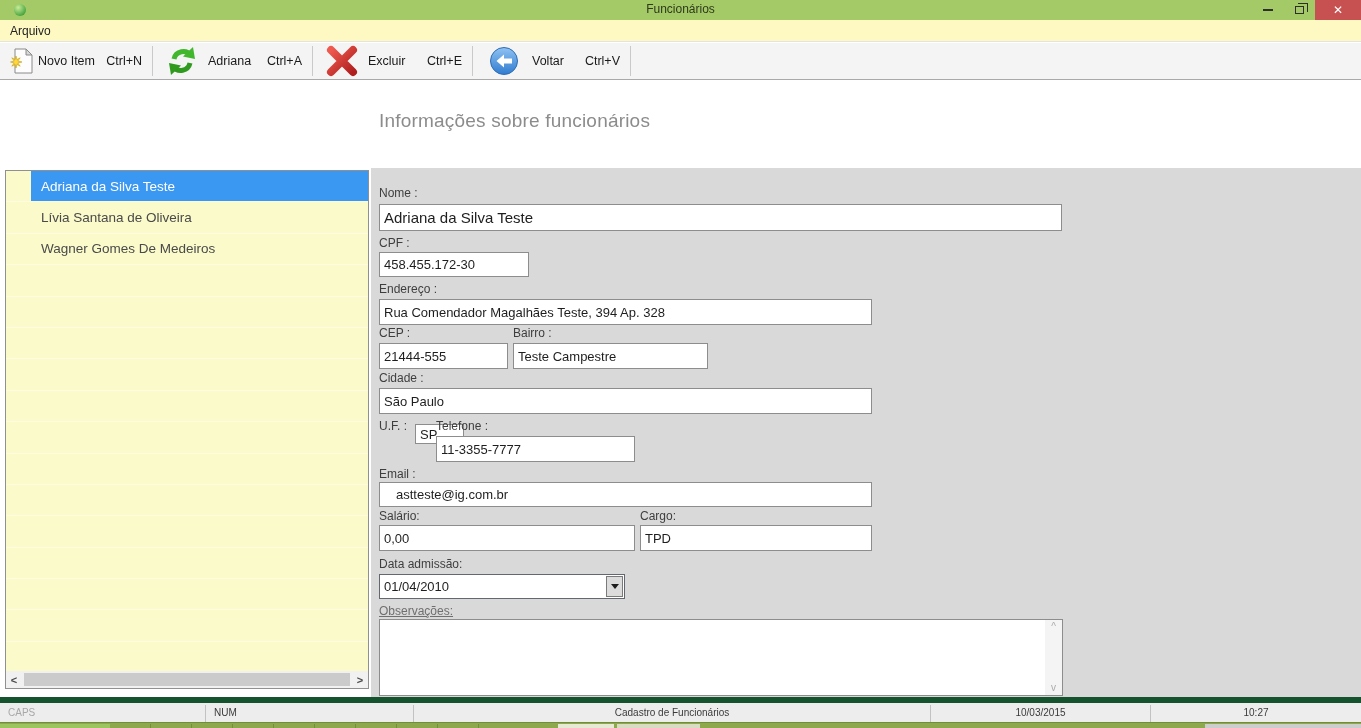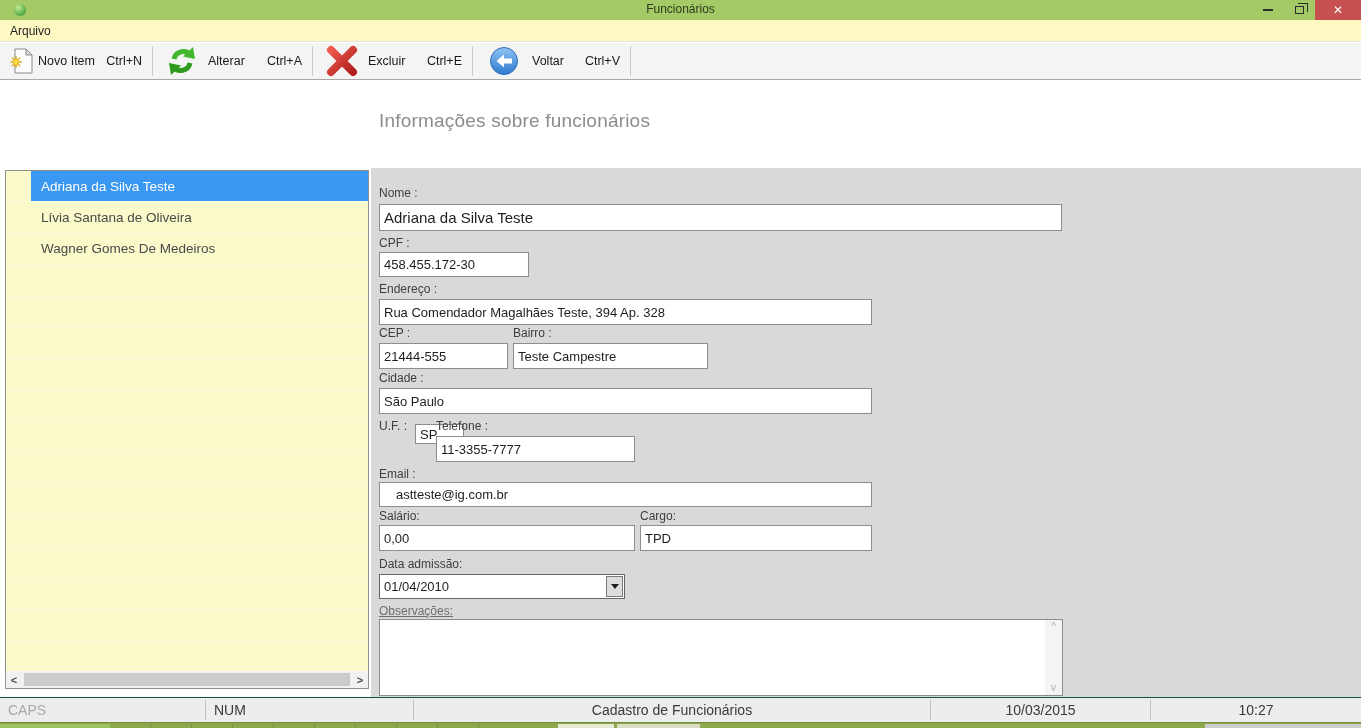--- a/index.html
+++ b/index.html
@@ -69,21 +69,21 @@
                border-top:5px solid #1E1E1E; }
   .obs-wrap { position:absolute; background:#fff; border:1px solid #8D8D8D; display:flex; }
   .obs-wrap textarea { flex:1; border:none; outline:none; resize:none; background:#fff;
                        font-family:"Liberation Sans","DejaVu Sans",sans-serif; font-size:13px; }
   .vscroll { width:17px; background:#F4F4F4; display:flex; flex-direction:column;
              justify-content:space-between; align-items:center; }
   .varrow { font-size:10px; color:#ABABAB; line-height:14px; }
 
   
   .statusbar { position:absolute; left:0; top:697px; width:1361px; height:25px; background:#EDEDED;
-               border-top:1px solid #14532d; font-size:14px; color:#3A3A3A; }
+               border-top:6px solid #14532d; font-size:10px; color:#3A3A3A; }
   .sseg { position:absolute; top:0; height:100%; display:flex; align-items:center; }
   .sseg.centered { justify-content:center; }
   .sdiv { position:absolute; top:2px; height:20px; width:1px; background:#C2C2C2; }
   .seg-caps { color:#A8A8A8; }
 
   
   .taskstrip { position:absolute; left:0; top:722px; width:1361px; height:6px;
                background:#8EA94D; border-top:1px solid #708E38; }
   .tseg { position:absolute; top:1px; height:5px; }
 </style>
@@ -129,21 +129,21 @@
       <span class="ticon" style="width:52px;">
         <svg width="34" height="34" viewBox="0 0 34 34">
           <path d="M9 15 A 9.5 9.5 0 0 1 26 11.5" stroke="#41B72E" stroke-width="5" fill="none"></path>
           <polygon points="28,3 30,15 18,12.5" fill="#41B72E"></polygon>
           <g transform="rotate(180 17 17)">
             <path d="M9 15 A 9.5 9.5 0 0 1 26 11.5" stroke="#2F9A1E" stroke-width="5" fill="none"></path>
             <polygon points="28,3 30,15 18,12.5" fill="#2F9A1E"></polygon>
           </g>
         </svg>
       </span>
-      <span class="tlabel">Alterar</span>
+      <span class="tlabel">Adriana</span>
       <span class="tshort" style="margin-left:auto; padding-right:8px;">Ctrl+A</span>
     </div>
     <div class="tsep" style="left:312px;"></div>
 
     <div class="tbtn" style="left:316px; width:154px;">
       <span class="ticon" style="width:52px;">
         <svg width="34" height="34" viewBox="0 0 34 34">
           <defs>
             <linearGradient id="redg" x1="0" y1="0" x2="1" y2="1">
               <stop offset="0" stop-color="#EE5A4F"></stop>

